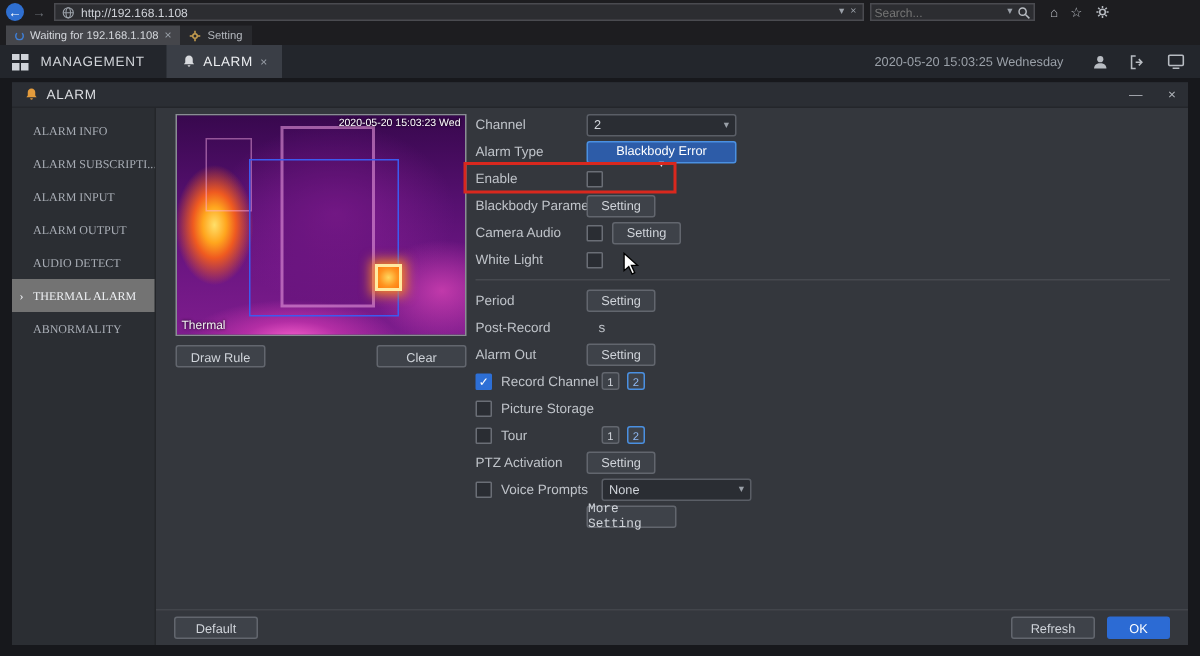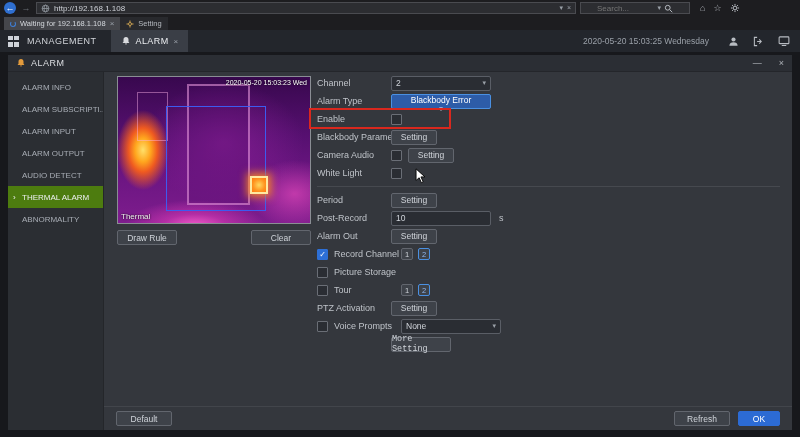--- a/index.html
+++ b/index.html
@@ -16,21 +16,21 @@
   .nav-fwd { width:12px; color:#6a6e74; font-size:9px; text-align:center; flex:none; }
   .nav-fwd::after{ content:"\2192"; }
   .addr { flex:1 1 auto; height:12px; background:#2c2d31; border:1px solid #4a4b50;
     display:flex; align-items:center; gap:4px; padding:0 4px; max-width:540px; }
   .addr-text { color:#cfd2d8; font-size:8px; white-space:nowrap; }
   .addr-spacer { flex:1; }
   .mini-ico { color:#9aa0a8; font-size:7px; line-height:10px; }
   .caret-glyph::after { content:"\25BE"; }
   .x-glyph::after { content:"\00D7"; }
   .search { width:110px; height:12px; background:#2c2d31; border:1px solid #4a4b50;
-    display:flex; align-items:center; gap:3px; padding:0 16px; flex:none; }
+    display:flex; align-items:center; gap:3px; padding:0 2px; flex:none; }
   .search input { flex:1; min-width:0; background:transparent; border:none; outline:none;
     color:#8d9199; font-size:8px; font-family:"Liberation Sans",sans-serif; }
   .chrome-icons { display:flex; gap:8px; align-items:center; padding:0 6px; flex:none; }
   .chrome-icons span { color:#b8bcc2; font-size:9px; line-height:12px; }
   .home-glyph::after { content:"\2302"; }
   .star-glyph::after { content:"\2606"; }
 
   
   .tab-row { position:absolute; left:0; top:16px; width:800px; height:14px;
     background:#1d1d20; display:flex; align-items:flex-end; padding-left:4px; }
@@ -63,24 +63,24 @@
   .panel-header { position:absolute; left:0; top:0; right:0; height:17px;
     background:#2b2e34; display:flex; align-items:center; padding:0 8px; gap:5px;
     border-bottom:1px solid #24262b; }
   .panel-title { color:#dcdee2; font-size:9px; letter-spacing:.5px; }
   .ph-spacer { flex:1; }
   .win-btn { color:#aeb2b8; font-size:9px; margin-left:12px; }
   .min-glyph::after { content:"\2014"; }
 
   
   .sidebar { position:absolute; left:0; top:17px; bottom:0; width:96px;
-    background:#2b2e33; border-right:1px solid #24262a; padding-top:4px; }
+    background:#2b2e33; border-right:1px solid #24262a; padding-top:4px;font-family:Liberation Serif, serif; }
   .side-item { position:relative; height:22px; display:flex; align-items:center;
     padding-left:14px; font-size:8px; color:#a8adb5; white-space:nowrap; overflow:hidden; }
-  .side-item.active { background:#4d7c0f; color:#eef0f3; }
+  .side-item.active { background:#737373; color:#eef0f3; }
   .side-item.active::before { content:"\203A"; position:absolute; left:5px; color:#eef0f3; }
 
   
   .main { position:absolute; left:97px; top:17px; right:0; bottom:24px; overflow:hidden; }
 
   .preview { position:absolute; left:12px; top:4px; width:194px; height:148px;
     border:1px solid #8a8e94; }
   .thermal { position:absolute; inset:0;
     background:
       radial-gradient(ellipse 26px 40px at 13% 50%, #ffe06a 0%, #ffa61e 30%, #ef5a20 55%, rgba(200,40,130,0) 100%),
@@ -324,21 +324,20 @@
 
         <div class="fdivider"></div>
 
         <div class="frow">
           <span class="flabel">Period</span>
           <div class="btn setting-btn">Setting</div>
         </div>
 
         <div class="frow">
           <span class="flabel">Post-Record</span>
-          <input class="num-input" value="10" style="">
           <span class="unit">s</span>
         </div>
 
         <div class="frow">
           <span class="flabel">Alarm Out</span>
           <div class="btn setting-btn">Setting</div>
         </div>
 
         <div class="frow">
           <span class="cb lead checked"></span>

